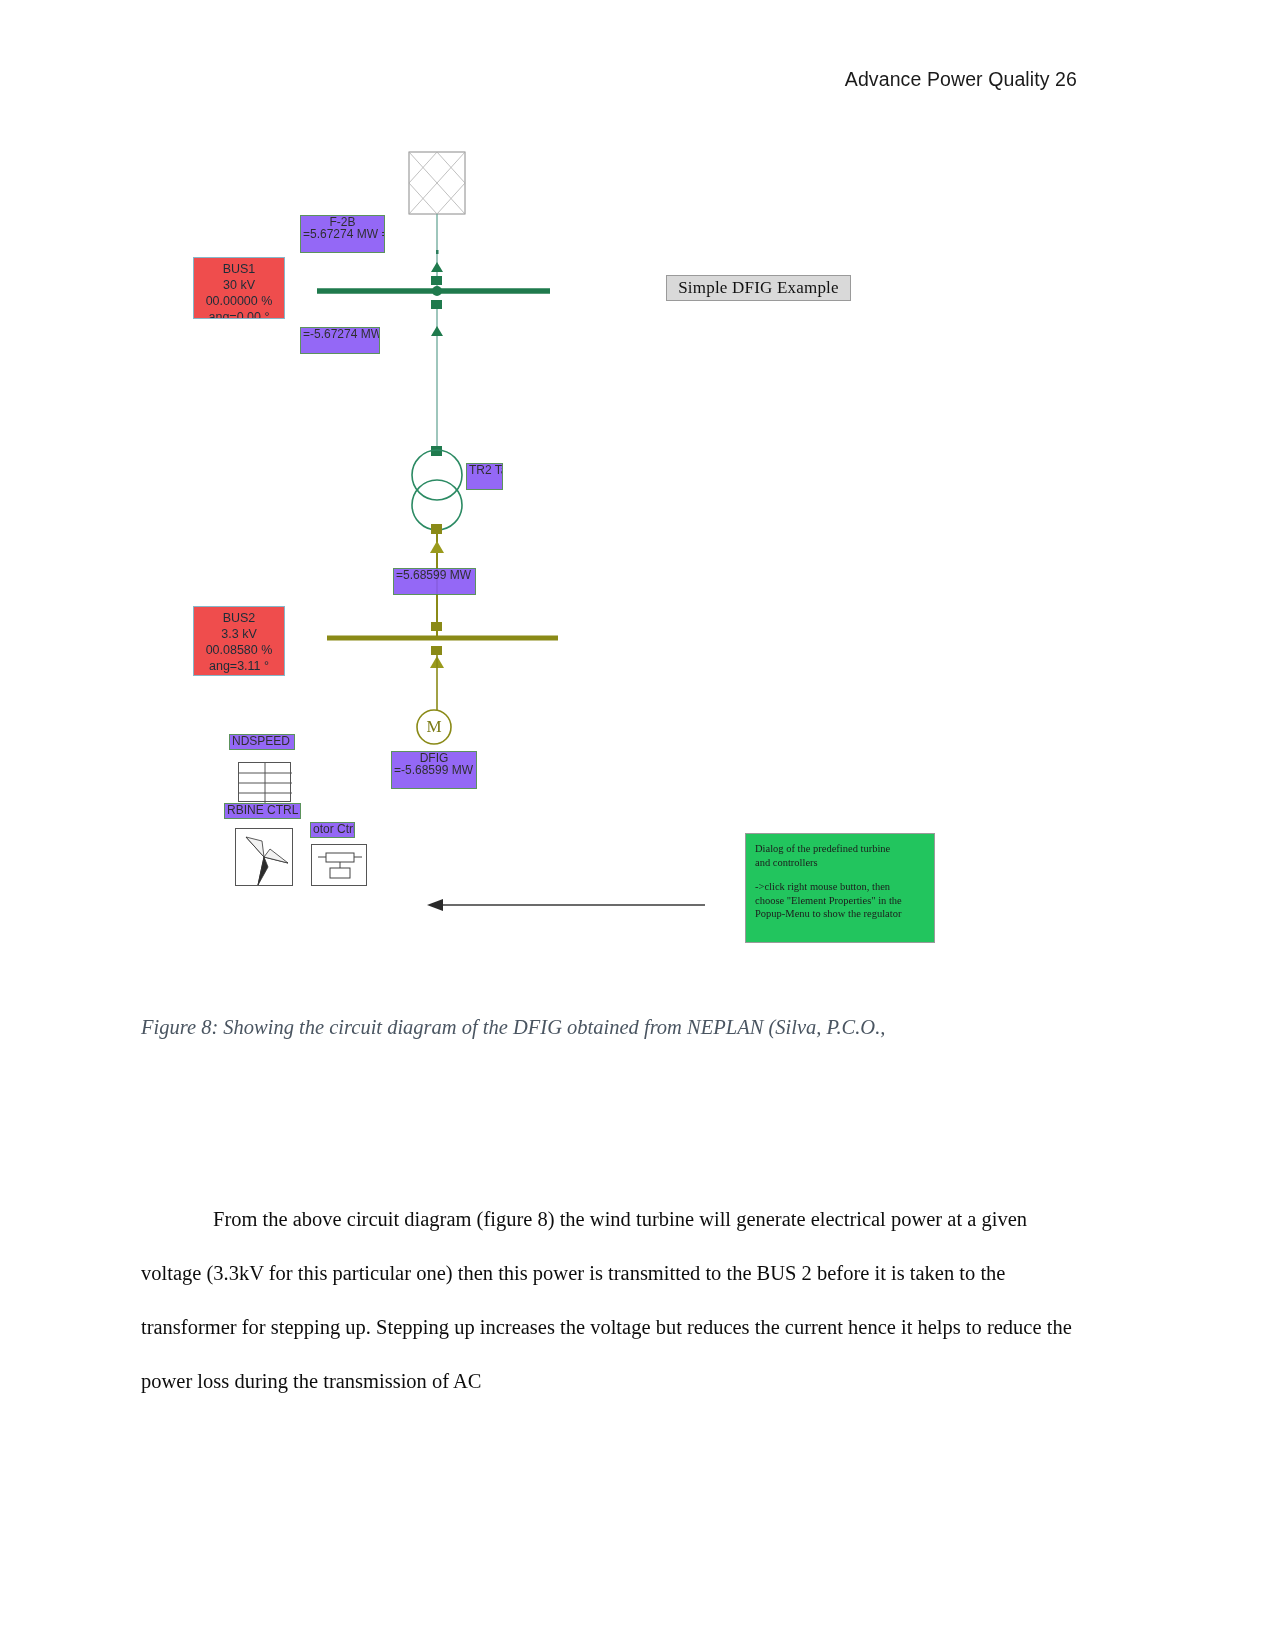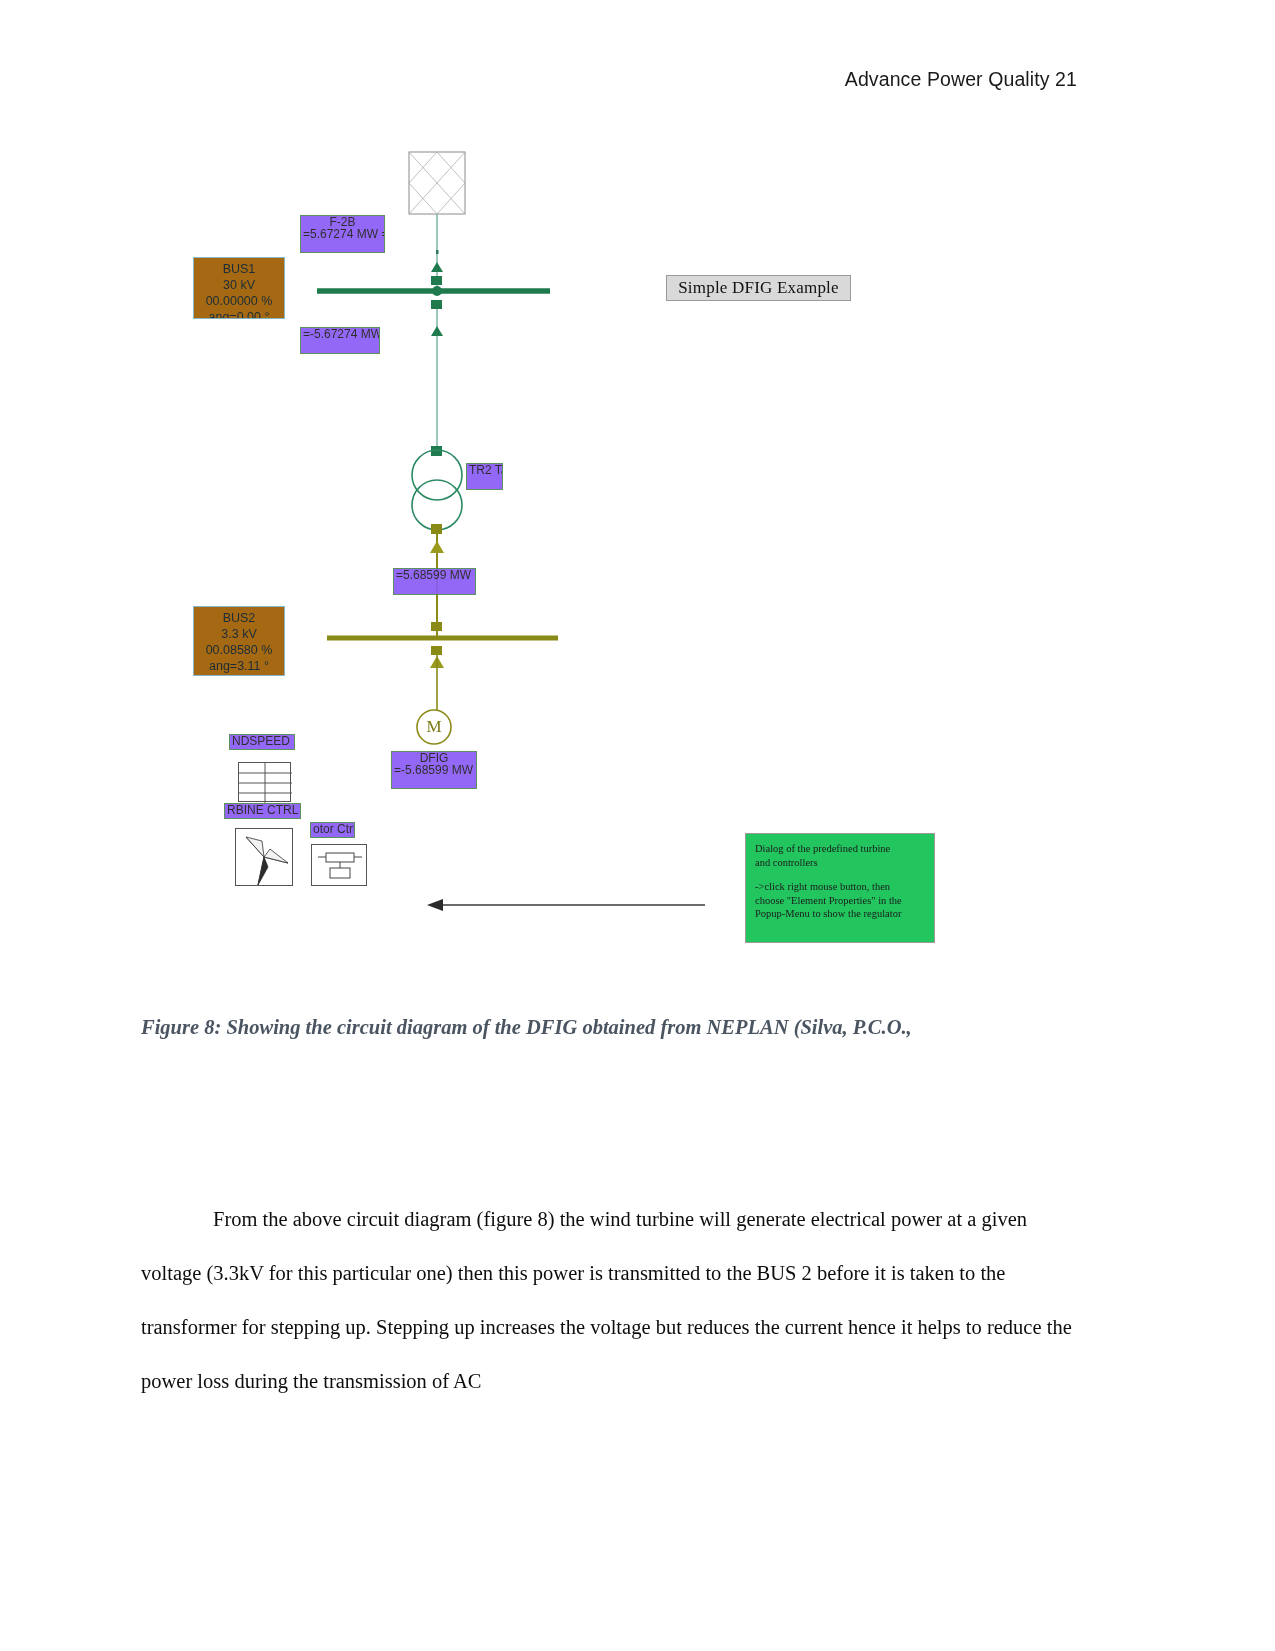--- a/index.html
+++ b/index.html
@@ -50,21 +50,21 @@
     box-sizing: border-box;
     white-space: nowrap;
     overflow: hidden;
     opacity: 0.92;
   }
   .lbl .c { text-align: center; display: block; }
 
   
   .busbox {
     position: absolute;
-    background: #a16207;
+    background: #ef4444;
     border: 1px solid #7fb4c8;
     font-family: "Liberation Sans", sans-serif;
     font-size: 12.5px;
     line-height: 16px;
     color: #10222e;
     text-align: center;
     box-sizing: border-box;
     overflow: hidden;
     padding-top: 3px;
     opacity: 0.95;
@@ -121,41 +121,40 @@
   .fig-caption {
     position: absolute;
     left: 141px;
     top: 1000px;
     width: 960px;
     font-family: "Liberation Serif", serif;
     font-style: italic;
     font-size: 20.5px;
     line-height: 54px;
     color: #4a5561;
-    font-weight: bold;
   }
 
   
   .body-text {
     position: absolute;
     left: 141px;
     top: 1192px;
     width: 940px;
     font-family: "Liberation Serif", serif;
     font-size: 20.5px;
     line-height: 54px;
     color: #0d0d0d;
     text-align: left;
   }
   .body-text .indent { text-indent: 72px; }
 </style>
 </head>
 <body>
 
-<div class="page-header">Advance Power Quality 21</div>
+<div class="page-header">Advance Power Quality 26</div>
 
 <div class="figure-canvas">
 
   <svg class="fig-svg" width="1275" height="980">
 
     <g>
       <rect x="409" y="152" width="56" height="62" fill="#ffffff" stroke="#8a8a8a" stroke-width="1"></rect>
       <line x1="409" y1="152" x2="437" y2="183" stroke="#b0b0b0" stroke-width="0.8"></line>
       <line x1="437" y1="183" x2="465" y2="152" stroke="#b0b0b0" stroke-width="0.8"></line>
       <line x1="409" y1="214" x2="437" y2="183" stroke="#b0b0b0" stroke-width="0.8"></line>

